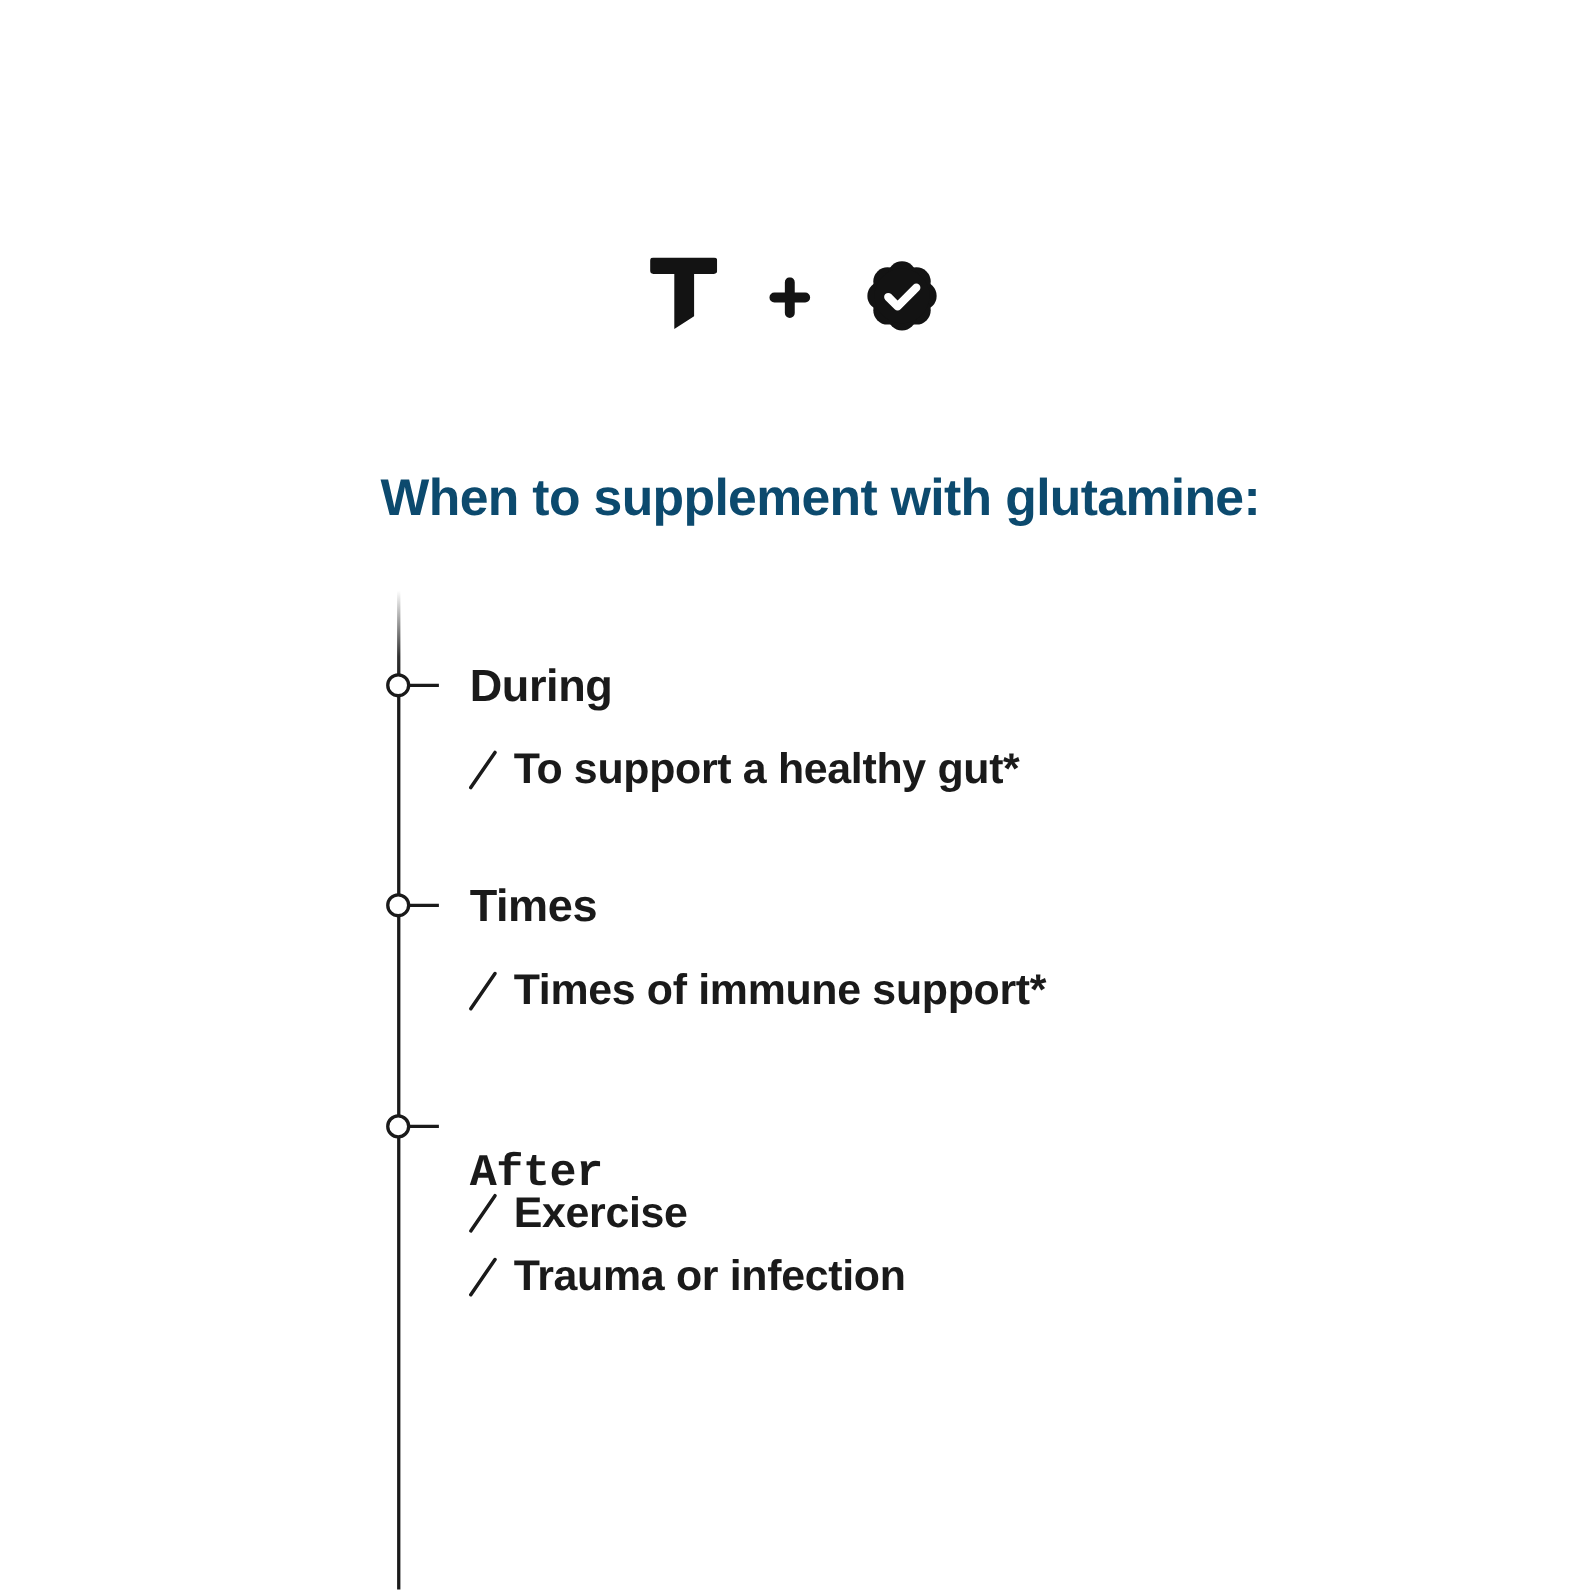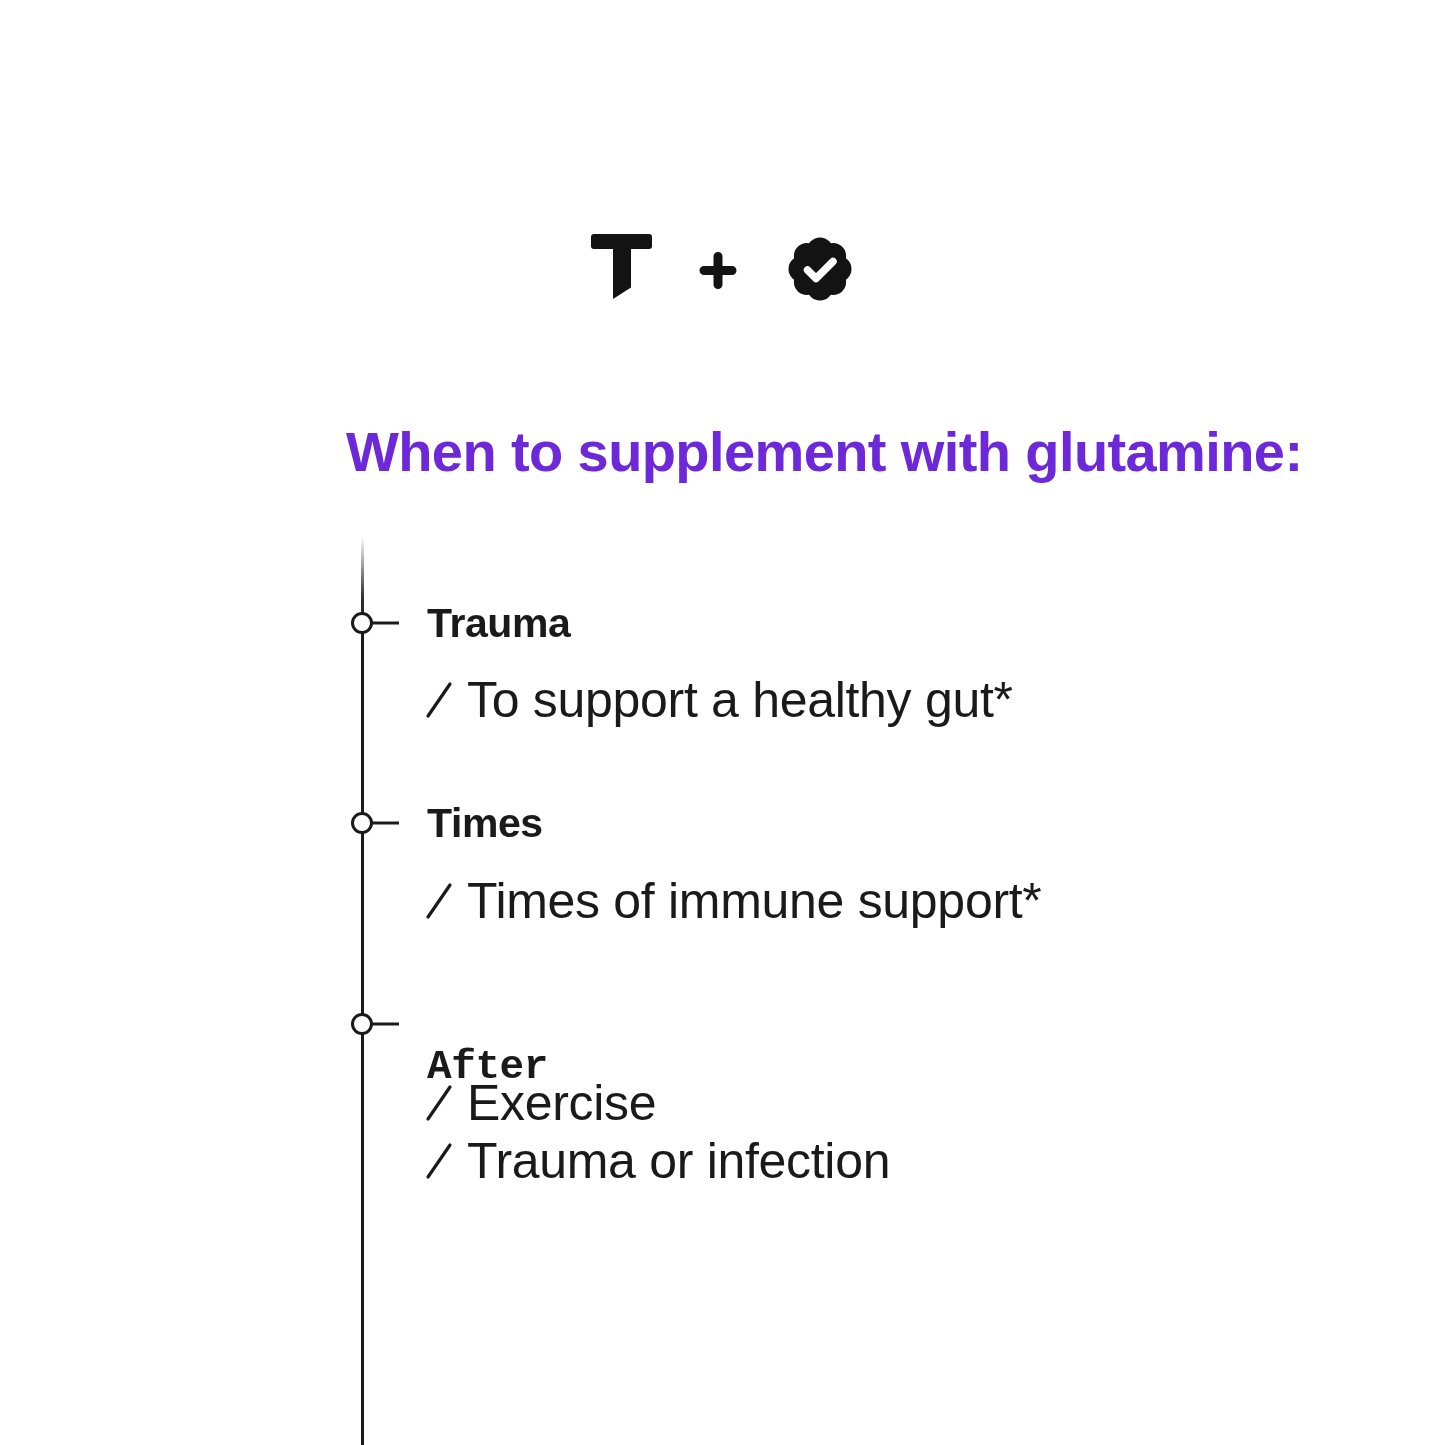--- a/index.html
+++ b/index.html
@@ -13,22 +13,22 @@
   .stage { position: relative; width: 1445px; height: 1445px; background: #ffffff; }
 
   
   .brand-t   { position: absolute; left: 591px; top: 234px; }
   .plus-sign { position: absolute; left: 698px; top: 252px; }
   .badge     { position: absolute; left: 788px; top: 237px; }
 
   
   .headline {
     position: absolute; left: 346px; top: 424px;
-    font-size: 56px; line-height: 56px; font-weight: 700;
-    letter-spacing: -0.6px; color: #6d28d9; white-space: nowrap;
+    font-size: 47px; line-height: 56px; font-weight: 700;
+    letter-spacing: -0.6px; color: #0c4a6e; white-space: nowrap;
   }
 
   
   .vline {
     position: absolute; left: 361px; top: 537px;
     width: 3px; height: 908px;
     background: linear-gradient(180deg, rgba(26,26,26,0) 0px, rgba(26,26,26,0.9) 60px, #1a1a1a 90px);
   }
 
   .marker { position: absolute; left: 349px; width: 52px; height: 26px; }
@@ -41,21 +41,21 @@
     font-size: 41px; line-height: 46px; font-weight: 700;
     letter-spacing: -0.4px; white-space: nowrap;
   }
   .label-daily  { top: 600px; }
   .label-during { top: 800px; }
   .label-after  { top: 1044px; font-family: Liberation Mono, monospace; }
 
   .item {
     position: absolute; left: 424px; height: 46px;
     display: flex; align-items: center; gap: 13px;
-    font-size: 50px; line-height: 46px; font-weight: 400;
+    font-size: 39px; line-height: 46px; font-weight: 700;
     letter-spacing: -0.3px; white-space: nowrap;
   }
   .item-daily-0  { top: 677px; }
   .item-during-0 { top: 878px; }
   .item-after-0  { top: 1080px; }
   .item-after-1  { top: 1138px; }
 
   .slash { flex: 0 0 auto; display: block; }
 </style>
 </head>
@@ -102,21 +102,21 @@
   </svg>
   <svg class="marker marker-during" viewBox="0 0 52 26">
     <circle cx="13" cy="13" r="9.5" fill="#ffffff" stroke="#1a1a1a" stroke-width="3"></circle>
     <path d="M22.5 13 H50" stroke="#1a1a1a" stroke-width="3" fill="none"></path>
   </svg>
   <svg class="marker marker-after" viewBox="0 0 52 26">
     <circle cx="13" cy="13" r="9.5" fill="#ffffff" stroke="#1a1a1a" stroke-width="3"></circle>
     <path d="M22.5 13 H50" stroke="#1a1a1a" stroke-width="3" fill="none"></path>
   </svg>
 
-  <div class="section-label label-daily">Trauma</div>
+  <div class="section-label label-daily">During</div>
   <div class="section-label label-during">Times</div>
   <div class="section-label label-after">After</div>
 
   <div class="item item-daily-0">
     <svg class="slash" width="30" height="40" viewBox="0 0 30 40">
       <path d="M4 36 L26 4" stroke="#1a1a1a" stroke-width="3.2" stroke-linecap="round" fill="none"></path>
     </svg>
     <span>To support a healthy gut*</span>
   </div>
 

